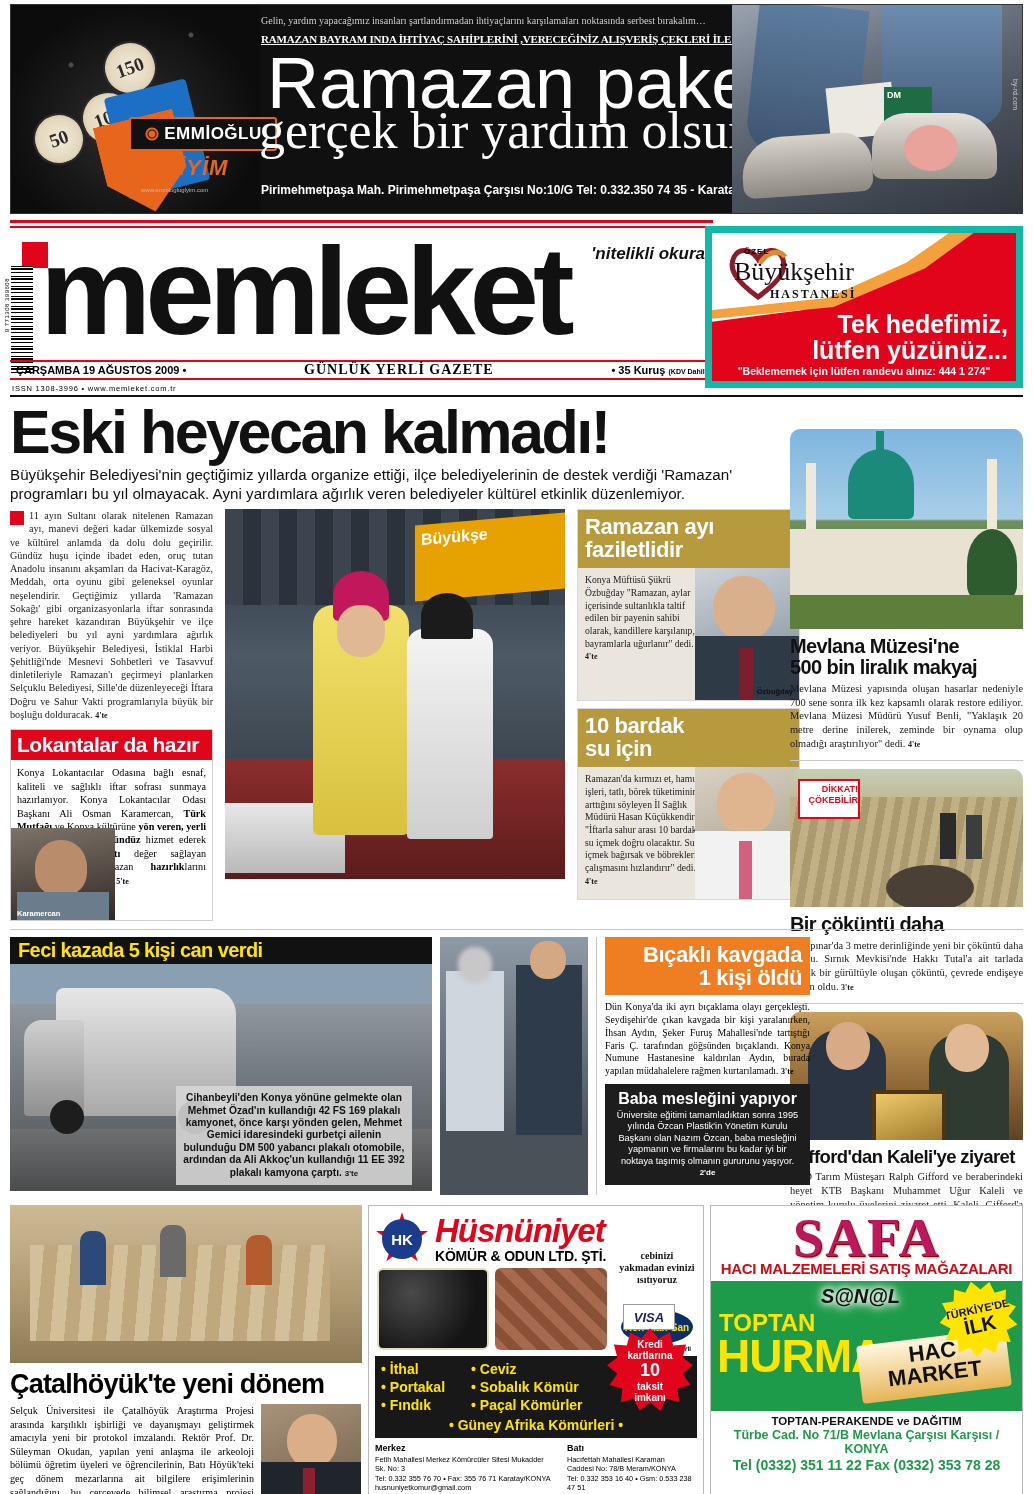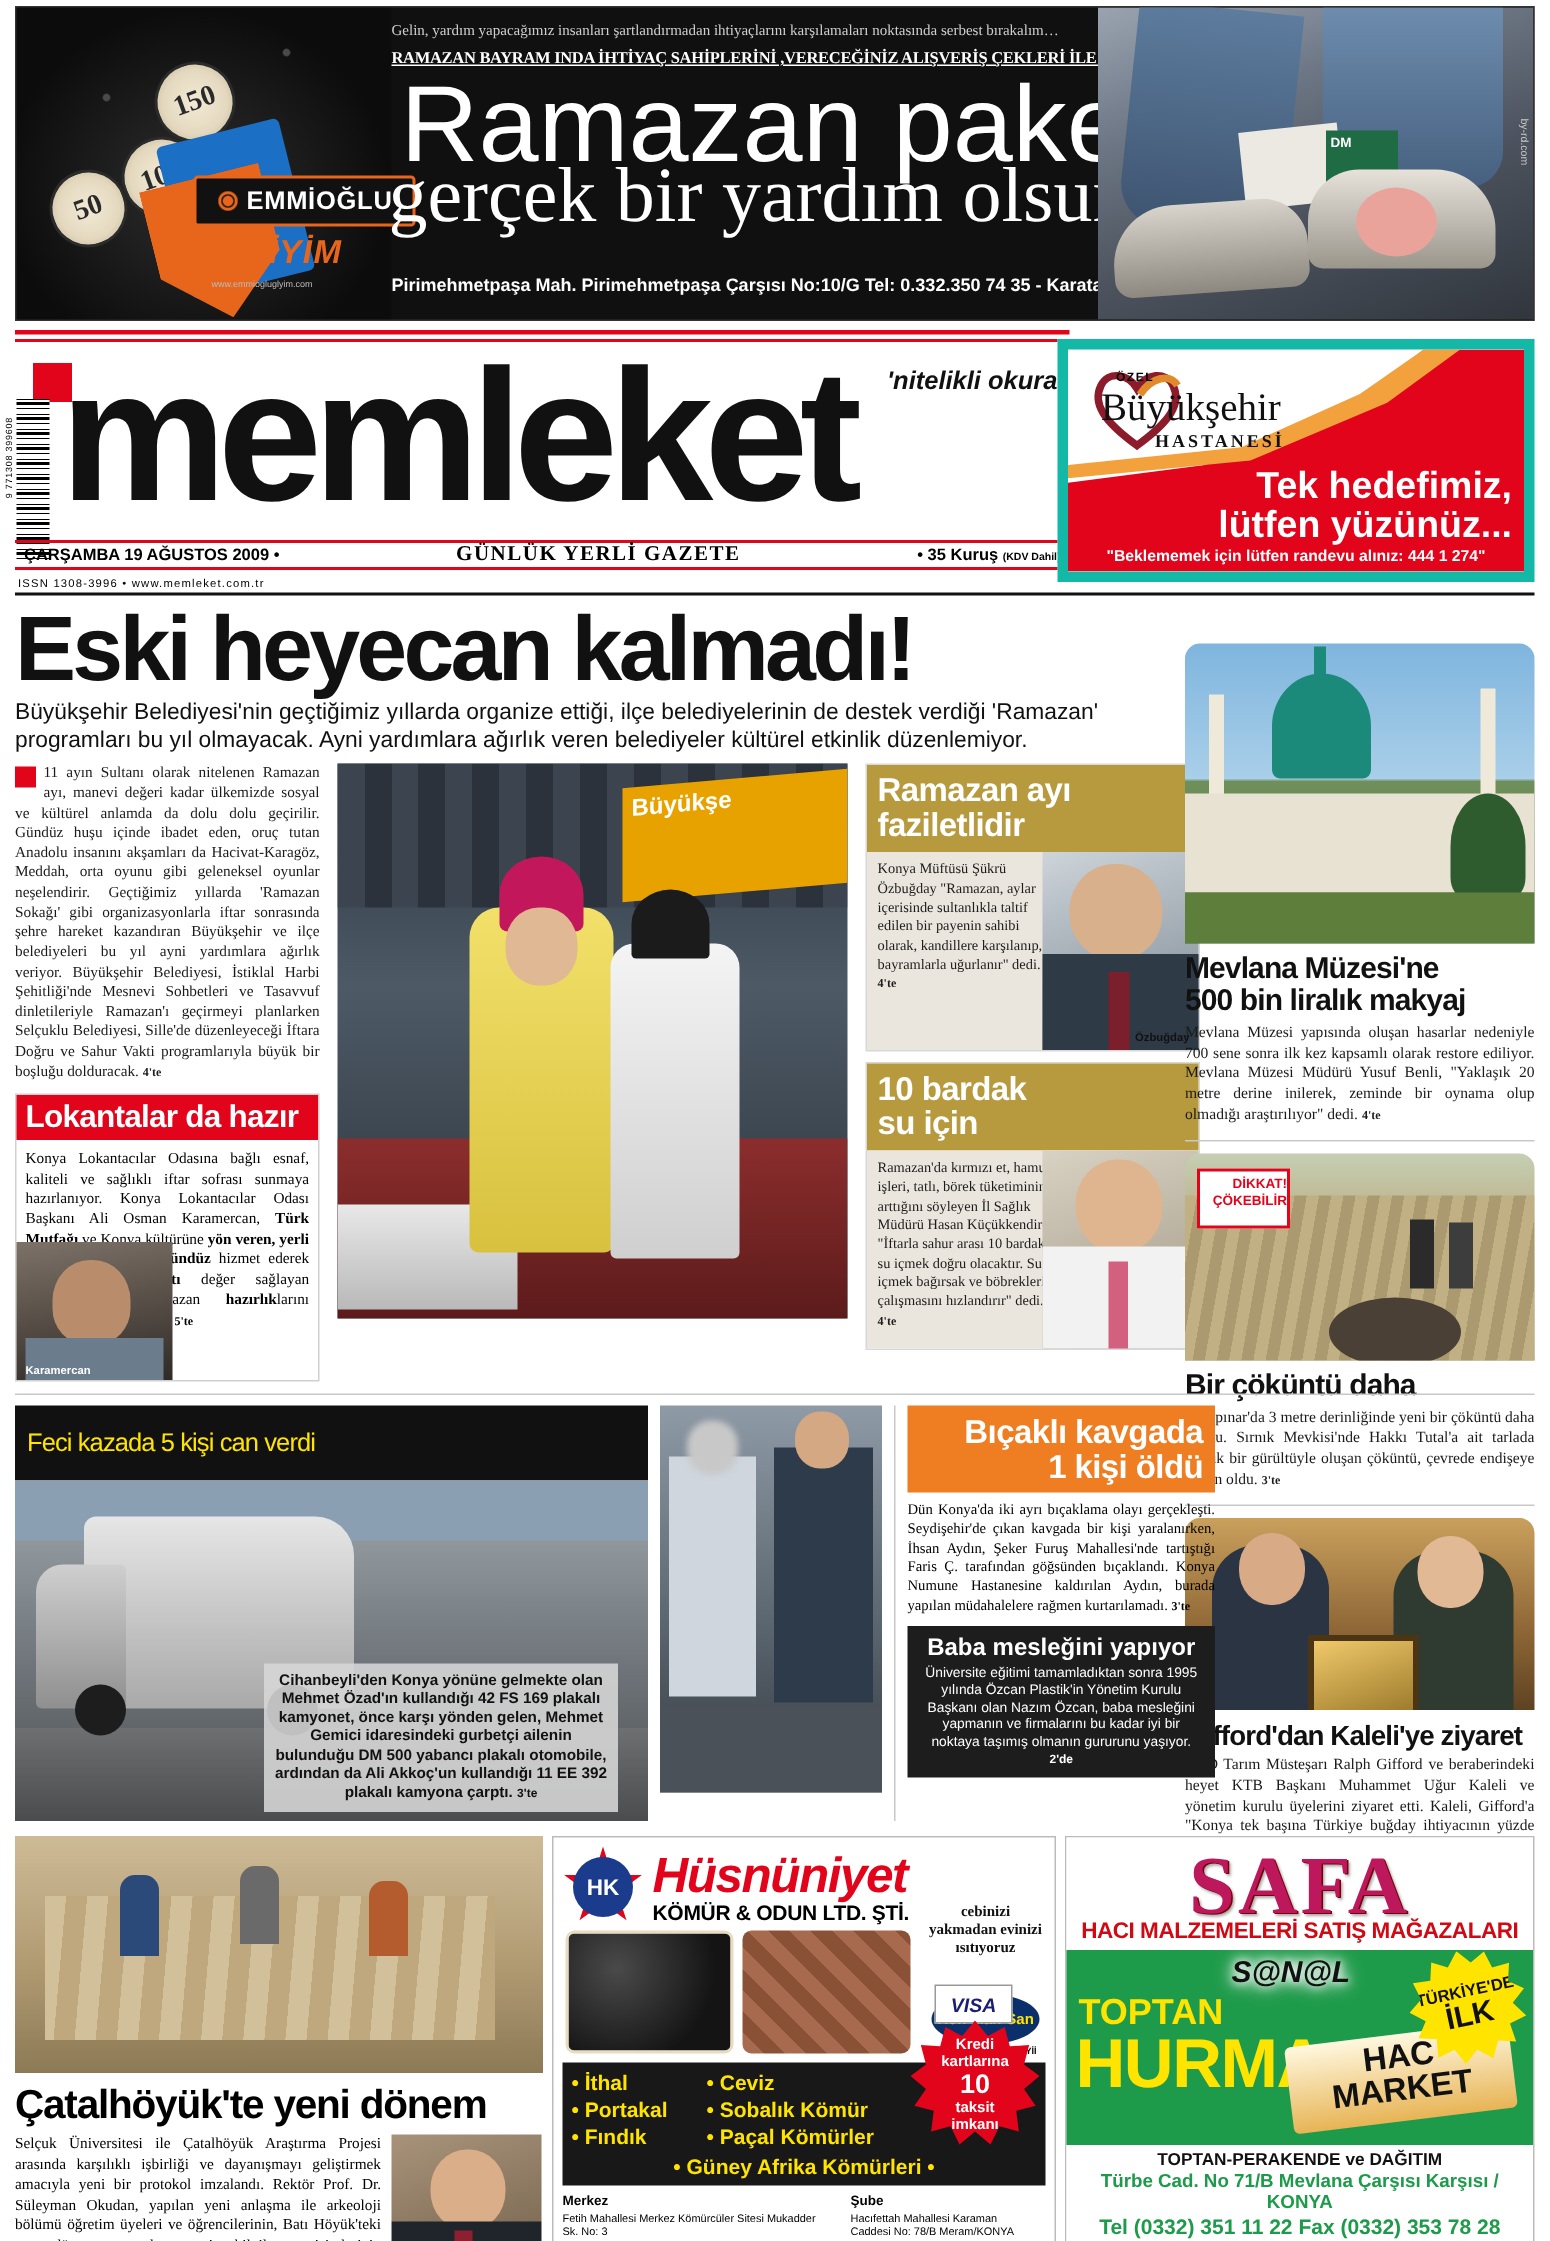--- a/index.html
+++ b/index.html
@@ -295,22 +295,22 @@
   .gifford .m2h{position:absolute; right:34px; top:12px; width:44px; height:48px;
      background:#e2b995; border-radius:48%;}
   .gifford .plaque{position:absolute; left:82px; top:78px; width:74px; height:56px;
      background:linear-gradient(160deg,#f0c96a,#9c7a2c); border:4px solid #4b3515;}
 
   
   .midband { position:relative; margin-top:8px; width:1013px; }
   .mb-line { height:1px; background:#c8c8c8; margin-bottom:7px; }
   .mb-flex { display:flex; gap:8px; }
   .mb-left { width:422px; }
-  .kaza-head { background:#111; color:#ffe400; font-weight:normal; font-size:17px;
-     padding:15px 8px; letter-spacing:-.6px; }
+  .kaza-head { background:#111; color:#ffe400; font-weight:bold; font-size:20px;
+     padding:2px 8px; letter-spacing:-.6px; }
   .kaza-photo { position:relative; width:422px; height:227px; overflow:hidden;
      background:linear-gradient(180deg,#9fa8ae 0%,#6e7479 55%,#4c5053 100%); }
   .kaza-photo .truck{position:absolute; left:46px; top:24px; width:180px; height:128px;
      background:linear-gradient(180deg,#e6e6e6,#a9a9a9); border-radius:8px 26px 4px 4px;}
   .kaza-photo .cab{position:absolute; left:14px; top:56px; width:60px; height:96px;
      background:linear-gradient(180deg,#cfcfcf,#8f8f8f); border-radius:18px 4px 4px 4px;}
   .kaza-photo .wheel1{position:absolute; left:40px; top:136px; width:34px; height:34px;
      background:#1d1d1d; border-radius:50%;}
   .kaza-photo .wheel2{position:absolute; left:168px; top:136px; width:34px; height:34px;
      background:#1d1d1d; border-radius:50%;}
@@ -780,21 +780,21 @@
       </div>
 
       <div class="hus-foot">
         <div>
           <b>Merkez</b>
           <div>Fetih Mahallesi Merkez Kömürcüler Sitesi Mukadder Sk. No: 3</div>
           <div>Tel: 0.332 355 76 70 • Fax: 355 76 71 Karatay/KONYA</div>
           <div>husnuniyetkomur@gmail.com</div>
         </div>
         <div>
-          <b>Şube</b>
+          <b>Batı</b>
           <div>Hacıfettah Mahallesi Karaman</div>
           <div>Caddesi No: 78/B Meram/KONYA</div>
           <div>Tel: 0.332 353 16 40 • Gsm: 0.533 238 47 51</div>
         </div>
       </div>
     </div>
 
     <div class="bt-right">
       <div class="safa-top">
         <div class="safa-word">SAFA</div>

